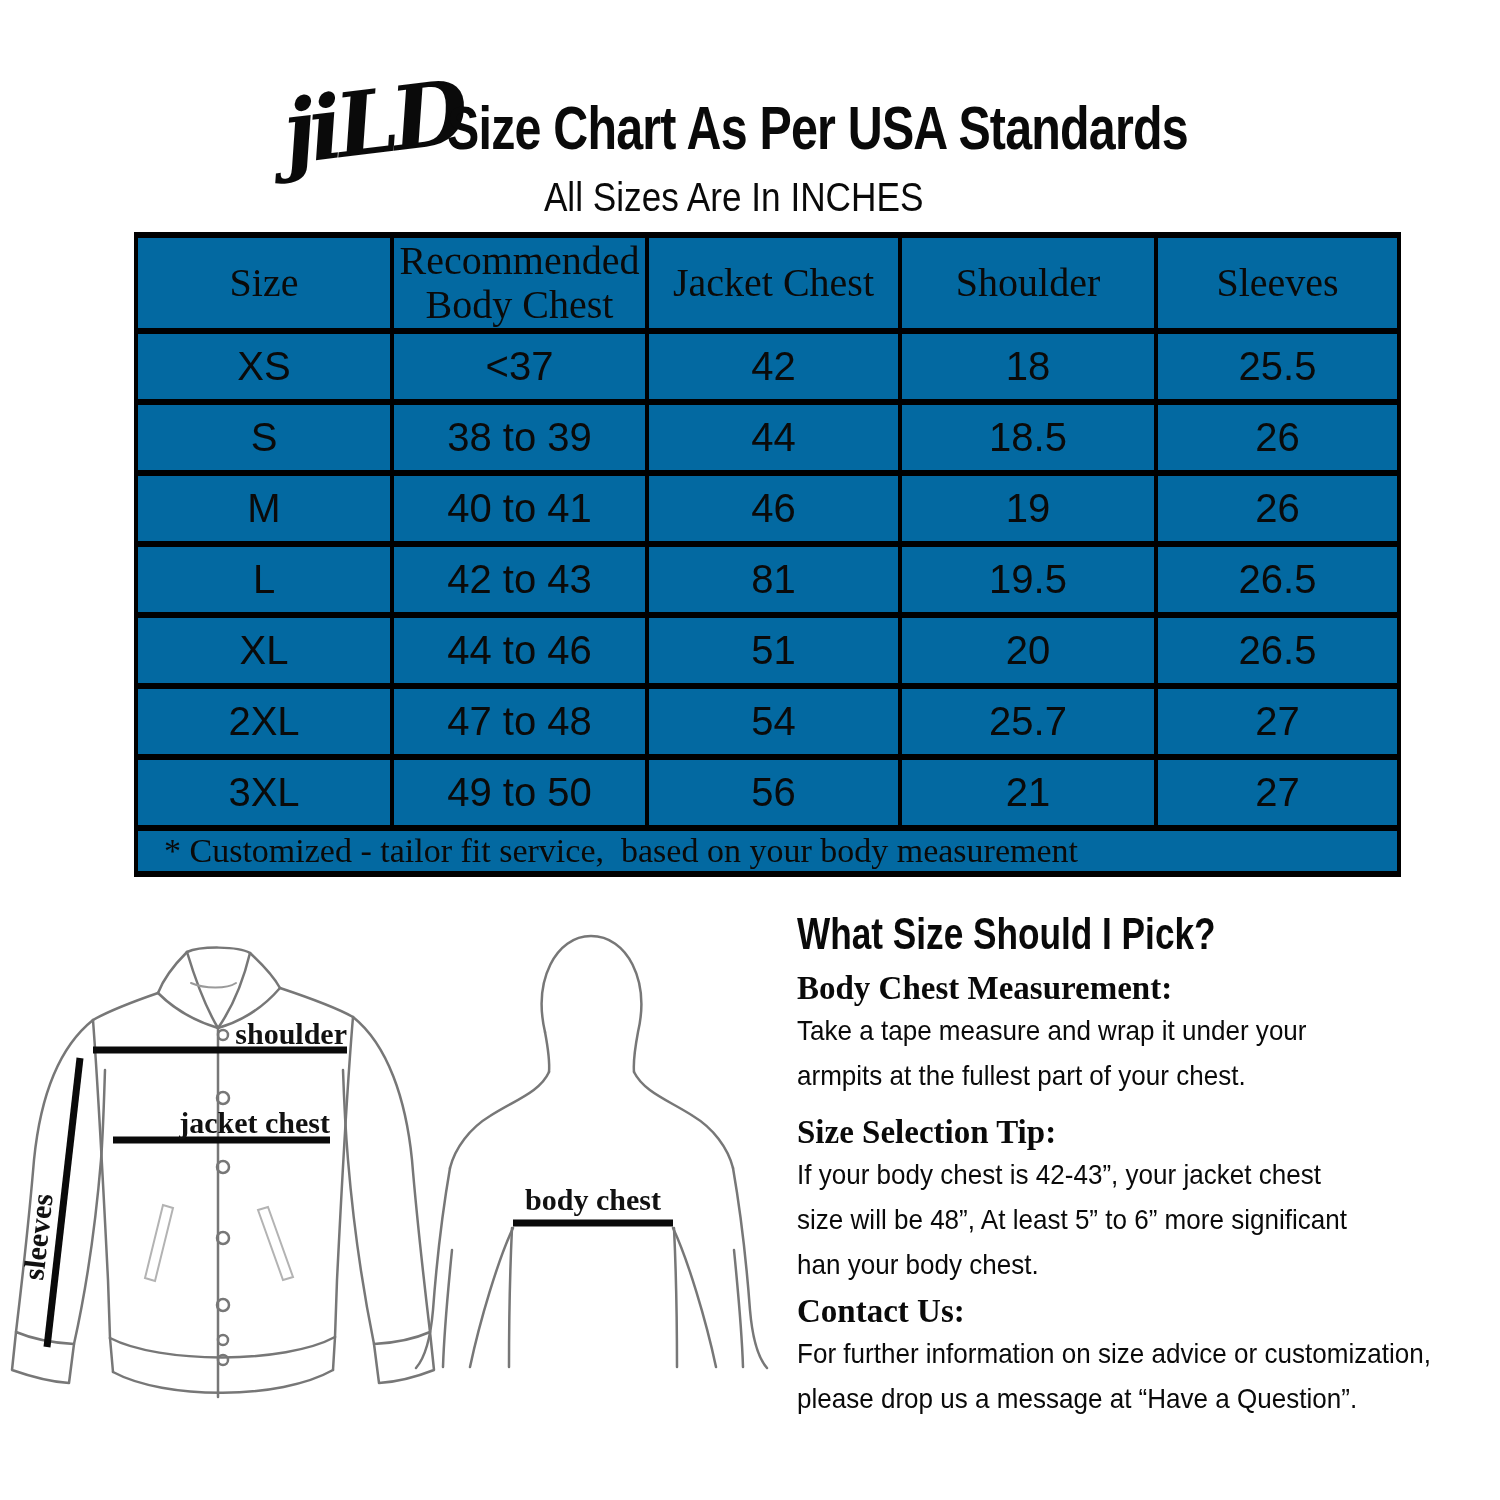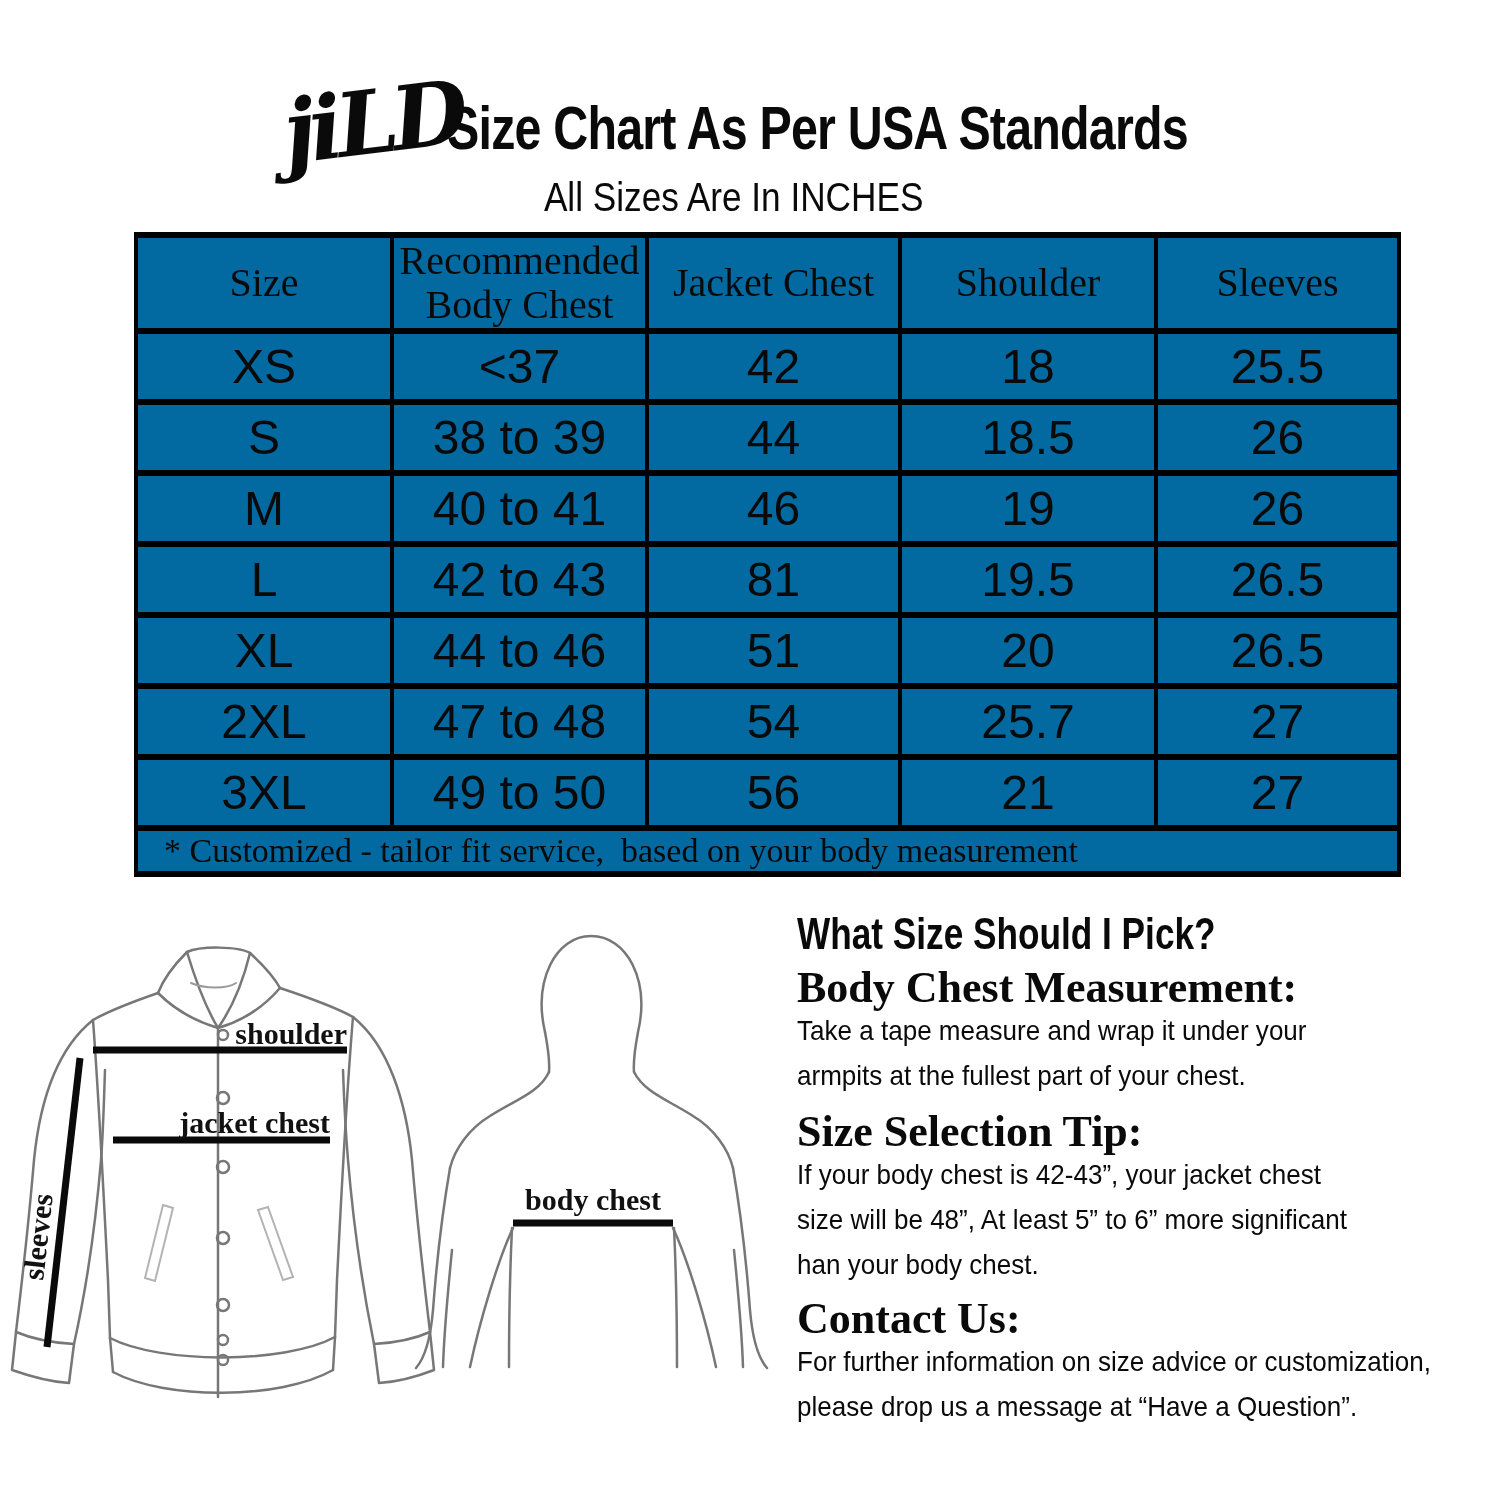--- a/index.html
+++ b/index.html
@@ -16,40 +16,40 @@
   .subtitle-wrap span{display:inline-block;font-size:40px;line-height:46px;
          transform:scaleX(.88);transform-origin:center;}
 
   
   table.size{position:absolute;left:134px;top:232px;width:1263px;border-collapse:collapse;
              table-layout:fixed;background:#0369a1;}
   .size th,.size td{border:4px solid #000;border-top-width:6px;border-bottom-width:6px;
              text-align:center;vertical-align:middle;padding:0;}
   .size thead th{height:90px;font-family:"Liberation Serif",serif;font-weight:normal;
              font-size:40px;line-height:44px;}
-  .size tbody td{height:65px;font-size:48px;}
+  .size tbody td{height:65px;font-size:40px;}
   .size tfoot td{height:40px;text-align:left;font-family:"Liberation Serif",serif;
              font-size:34px;padding-left:26px;white-space:pre-wrap;}
 
   
   svg.diagram{position:absolute;left:0;top:920px;}
   .outline{fill:none;stroke:#777;stroke-width:2.5;stroke-linecap:round;stroke-linejoin:round;}
   .soft{fill:none;stroke:#9a9a9a;stroke-width:2;stroke-linecap:round;}
   .pocket{fill:none;stroke:#b3b3b3;stroke-width:2;}
   .measure{stroke:#0a0a0a;stroke-width:7;stroke-linecap:butt;fill:none;}
   .dlabel{font-family:"Liberation Serif",serif;font-weight:bold;font-size:30px;fill:#111;}
 
   
   .guide{position:absolute;left:797px;top:908px;width:700px;}
   .guide h2{margin:0;font-size:44px;line-height:52px;font-weight:bold;white-space:nowrap;
             transform:scaleX(.8);transform-origin:left center;}
   .gsec{margin-top:8px;}
   .gsec.s2{margin-top:14px;}
-  .gsec.s3{margin-top:12px;}
-  .gsec h3{margin:0;font-family:"Liberation Serif",serif;font-size:44px;line-height:40px;font-weight:bold;}
+  .gsec.s3{margin-top:4px;}
+  .gsec h3{margin:0;font-family:"Liberation Serif",serif;font-size:33px;line-height:40px;font-weight:bold;}
   .plines{transform:scaleX(.93);transform-origin:left top;}
   .plines div{font-size:28px;line-height:45px;white-space:nowrap;}
 </style>
 </head>
 <body>
 
 <div id="canvas">
 
   <div class="logo">jiLD</div>
   <div class="title">Size Chart As Per USA Standards</div>

